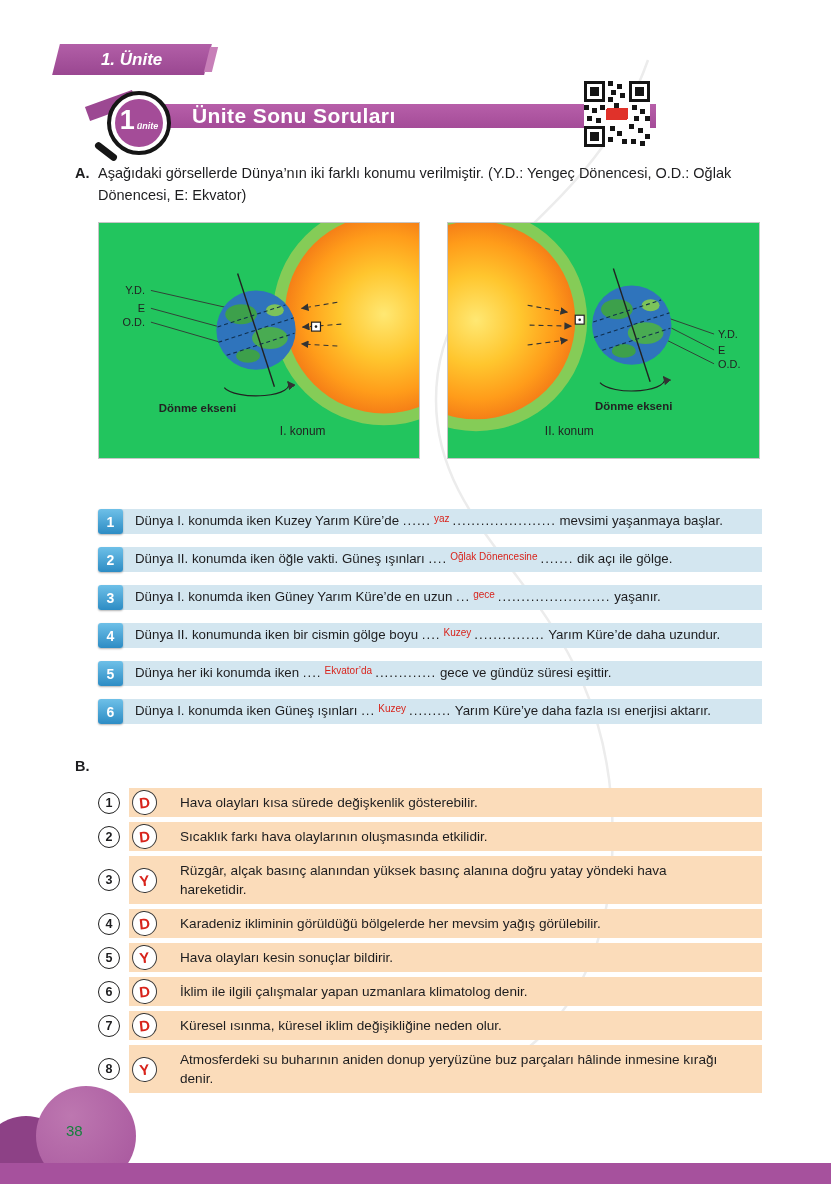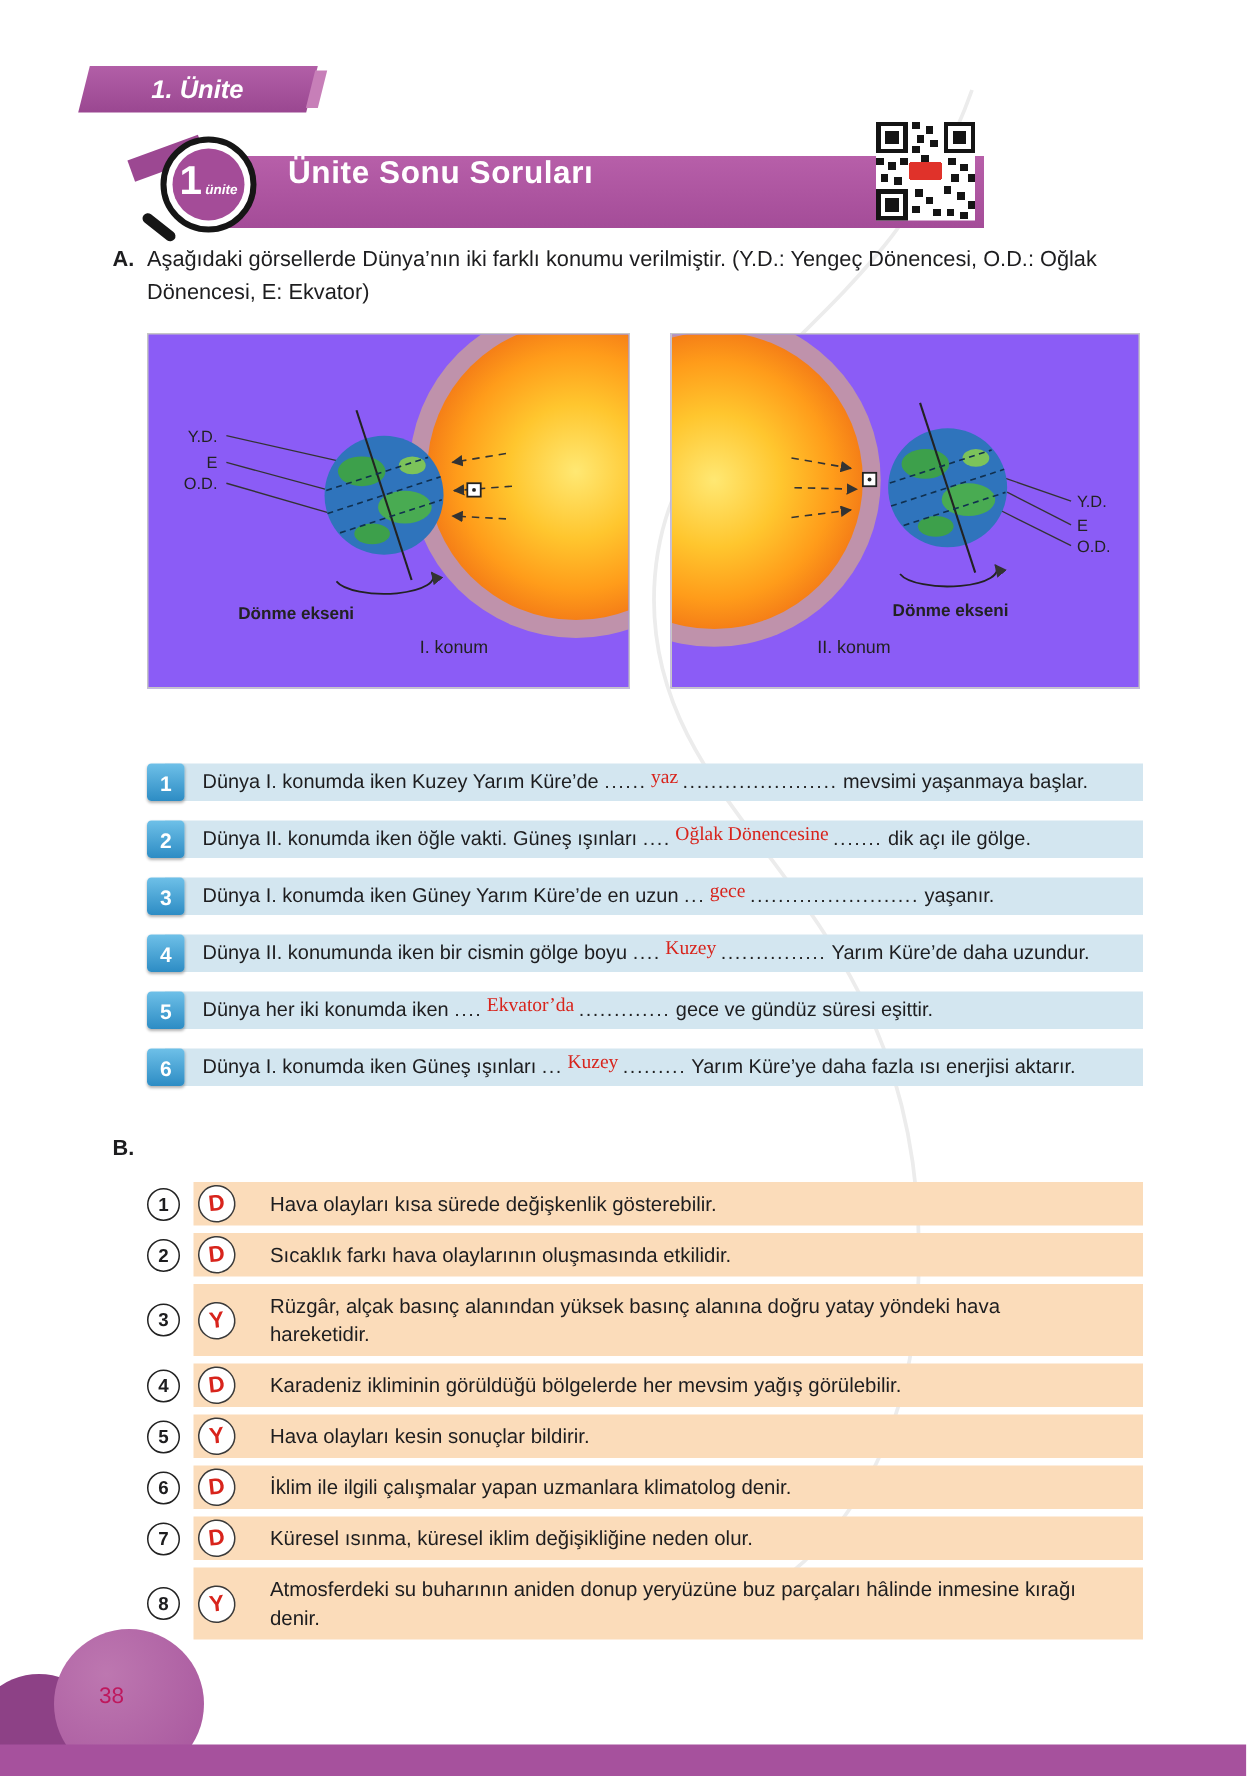--- a/index.html
+++ b/index.html
@@ -12,76 +12,76 @@
   
   .top-banner { position:absolute; left:56px; top:44px; width:152px; height:31px;
     background:linear-gradient(180deg,#b25fa7,#9a4791); transform:skewX(-14deg);
     display:flex; align-items:center; justify-content:center; z-index:3; }
   .top-banner::after { content:""; position:absolute; right:-7px; top:3px; width:8px; height:25px; background:#c77fb8; }
   .top-banner span { transform:skewX(14deg); color:#fff; font-weight:bold; font-style:italic; font-size:17px; }
 
   
   .header { position:absolute; left:0; top:78px; width:100%; height:86px; z-index:2; }
   .ribbon-tail { position:absolute; left:86px; top:20px; width:50px; height:15px; background:#9c4892; transform:rotate(-20deg); }
-  .ribbon { position:absolute; left:128px; top:26px; width:528px; height:48px;
+  .ribbon { position:absolute; left:128px; top:26px; width:528px; height:24px;
     background:linear-gradient(180deg,#b75fa9,#a44c98);
     clip-path:polygon(16px 0,100% 0,100% 100%,0 100%);
     display:flex; padding-left:64px; }
   .ribbon-title { color:#fff; font-weight:bold; font-size:21px; letter-spacing:.4px; }
   .magnifier-handle { position:absolute; left:93px; top:70px; width:26px; height:7px; background:#161616; border-radius:4px; transform:rotate(38deg); }
   .magnifier { position:absolute; left:107px; top:13px; width:64px; height:64px; border-radius:50%;
     background:#fff; border:4px solid #161616; display:flex; align-items:center; justify-content:center; }
   .magnifier-inner { width:48px; height:48px; border-radius:50%; background:#a44c98;
     display:flex; align-items:baseline; justify-content:center; gap:2px; padding-top:8px; }
   .magnifier-num { color:#fff; font-weight:bold; font-size:27px; line-height:1; }
   .magnifier-label { color:#fff; font-weight:bold; font-size:9px;font-style:italic; }
   .qr { position:absolute; left:584px; top:3px; width:66px; height:66px; }
 
   
   .sec-intro { position:absolute; left:75px; width:694px; font-size:14.5px; line-height:1.5; display:flex; z-index:1; }
   .sec-letter { font-weight:bold; width:23px; flex:none; }
   #secA-intro { top:163px; }
   #secB-intro { top:756px; font-weight:bold; }
 
   
-  .figure { position:absolute; top:222px; height:237px; background:#8b5cf6; border:1px solid #c6c6c6; z-index:1; overflow:hidden; }
+  .figure { position:absolute; top:222px; height:237px; background:#22c55e; border:1px solid #c6c6c6; z-index:1; overflow:hidden; }
   #fig1 { left:98px; width:322px; }
   #fig2 { left:447px; width:313px; }
   .figure svg { width:100%; height:100%; display:block; }
 
   .fill-intro { position:absolute; left:98px; top:481px; width:664px; font-weight:bold; font-size:14.3px; z-index:1; }
 
   
   .fill-rows { position:absolute; left:98px; top:508px; width:664px; z-index:1; }
   .fill-row { position:relative; display:flex; align-items:center; margin-bottom:11px; min-height:27px; }
   .fill-stripe { position:absolute; left:12px; right:0; top:1px; bottom:1px; background:#d3e6f0; }
   .num-badge { position:relative; z-index:1; width:25px; height:25px; flex:none;
     background:linear-gradient(180deg,#6ec0e8,#2d8cc4); color:#fff; font-weight:bold; font-size:14px;
     display:flex; align-items:center; justify-content:center; border-radius:3px; box-shadow:0 1px 2px rgba(0,0,0,.3); }
   .fill-text { position:relative; z-index:1; padding:3px 6px 3px 12px; font-size:13.3px; line-height:1.4; }
   .dots { letter-spacing:1px; color:#222; }
-  .answer { color:#d8241c; position:relative; top:-3px; padding:0 3px; font-size:13px;font-family:Liberation Serif, serif; }
+  .answer { color:#d8241c; position:relative; top:-3px; padding:0 3px; font-size:10px; }
 
   
   .dy-rows { position:absolute; left:98px; top:788px; width:664px; z-index:1; }
   .dy-row { display:flex; align-items:center; margin-bottom:5px; }
   .dy-num { width:22px; height:22px; flex:none; border:1.4px solid #222; border-radius:50%; background:#fff;
     display:flex; align-items:center; justify-content:center; font-size:12.5px; font-weight:bold; margin-right:9px; }
   .dy-stripe { flex:1; display:flex; align-items:center; background:#fbdcba; min-height:27px; padding:2px 10px 2px 3px; }
   .dy-mark { width:25px; height:25px; flex:none; border:1.5px solid #3a3a3a; border-radius:50%; background:#fff;
     color:#d8241c; font-weight:bold; font-size:15px; display:flex; align-items:center; justify-content:center;
     transform:rotate(-6deg); margin-right:11px; }
   .dy-text { font-size:13.6px; line-height:1.4; padding:3px 26px 3px 0;margin-left:12px; }
 
   
   .footer-bar { position:absolute; left:0; bottom:0; width:100%; height:21px; background:#a6519d; z-index:4; }
   .page-circle2 { position:absolute; left:-20px; top:1116px; width:92px; height:92px; border-radius:50%; background:#8d4186; z-index:1; }
   .page-circle { position:absolute; left:36px; top:1086px; width:100px; height:100px; border-radius:50%;
     background:radial-gradient(circle at 35% 30%, #bd77b0, #a6549c); z-index:2; }
-  .page-num { position:absolute; left:66px; top:1122px; color:#be185d; font-size:15px; z-index:5; }
+  .page-num { position:absolute; left:66px; top:1122px; color:#15803d; font-size:15px; z-index:5; }
 
   svg text { font-family:"Liberation Sans", sans-serif; }
 </style>
 </head>
 <body>
 
 <div class="page">
 
   <svg class="swoosh" width="831" height="1184">
     <path d="M648,60 C588,230 436,250 436,400 C436,560 625,600 612,860 C603,1010 520,1060 470,1085" fill="none" stroke="#ececec" stroke-width="2.5"></path>

